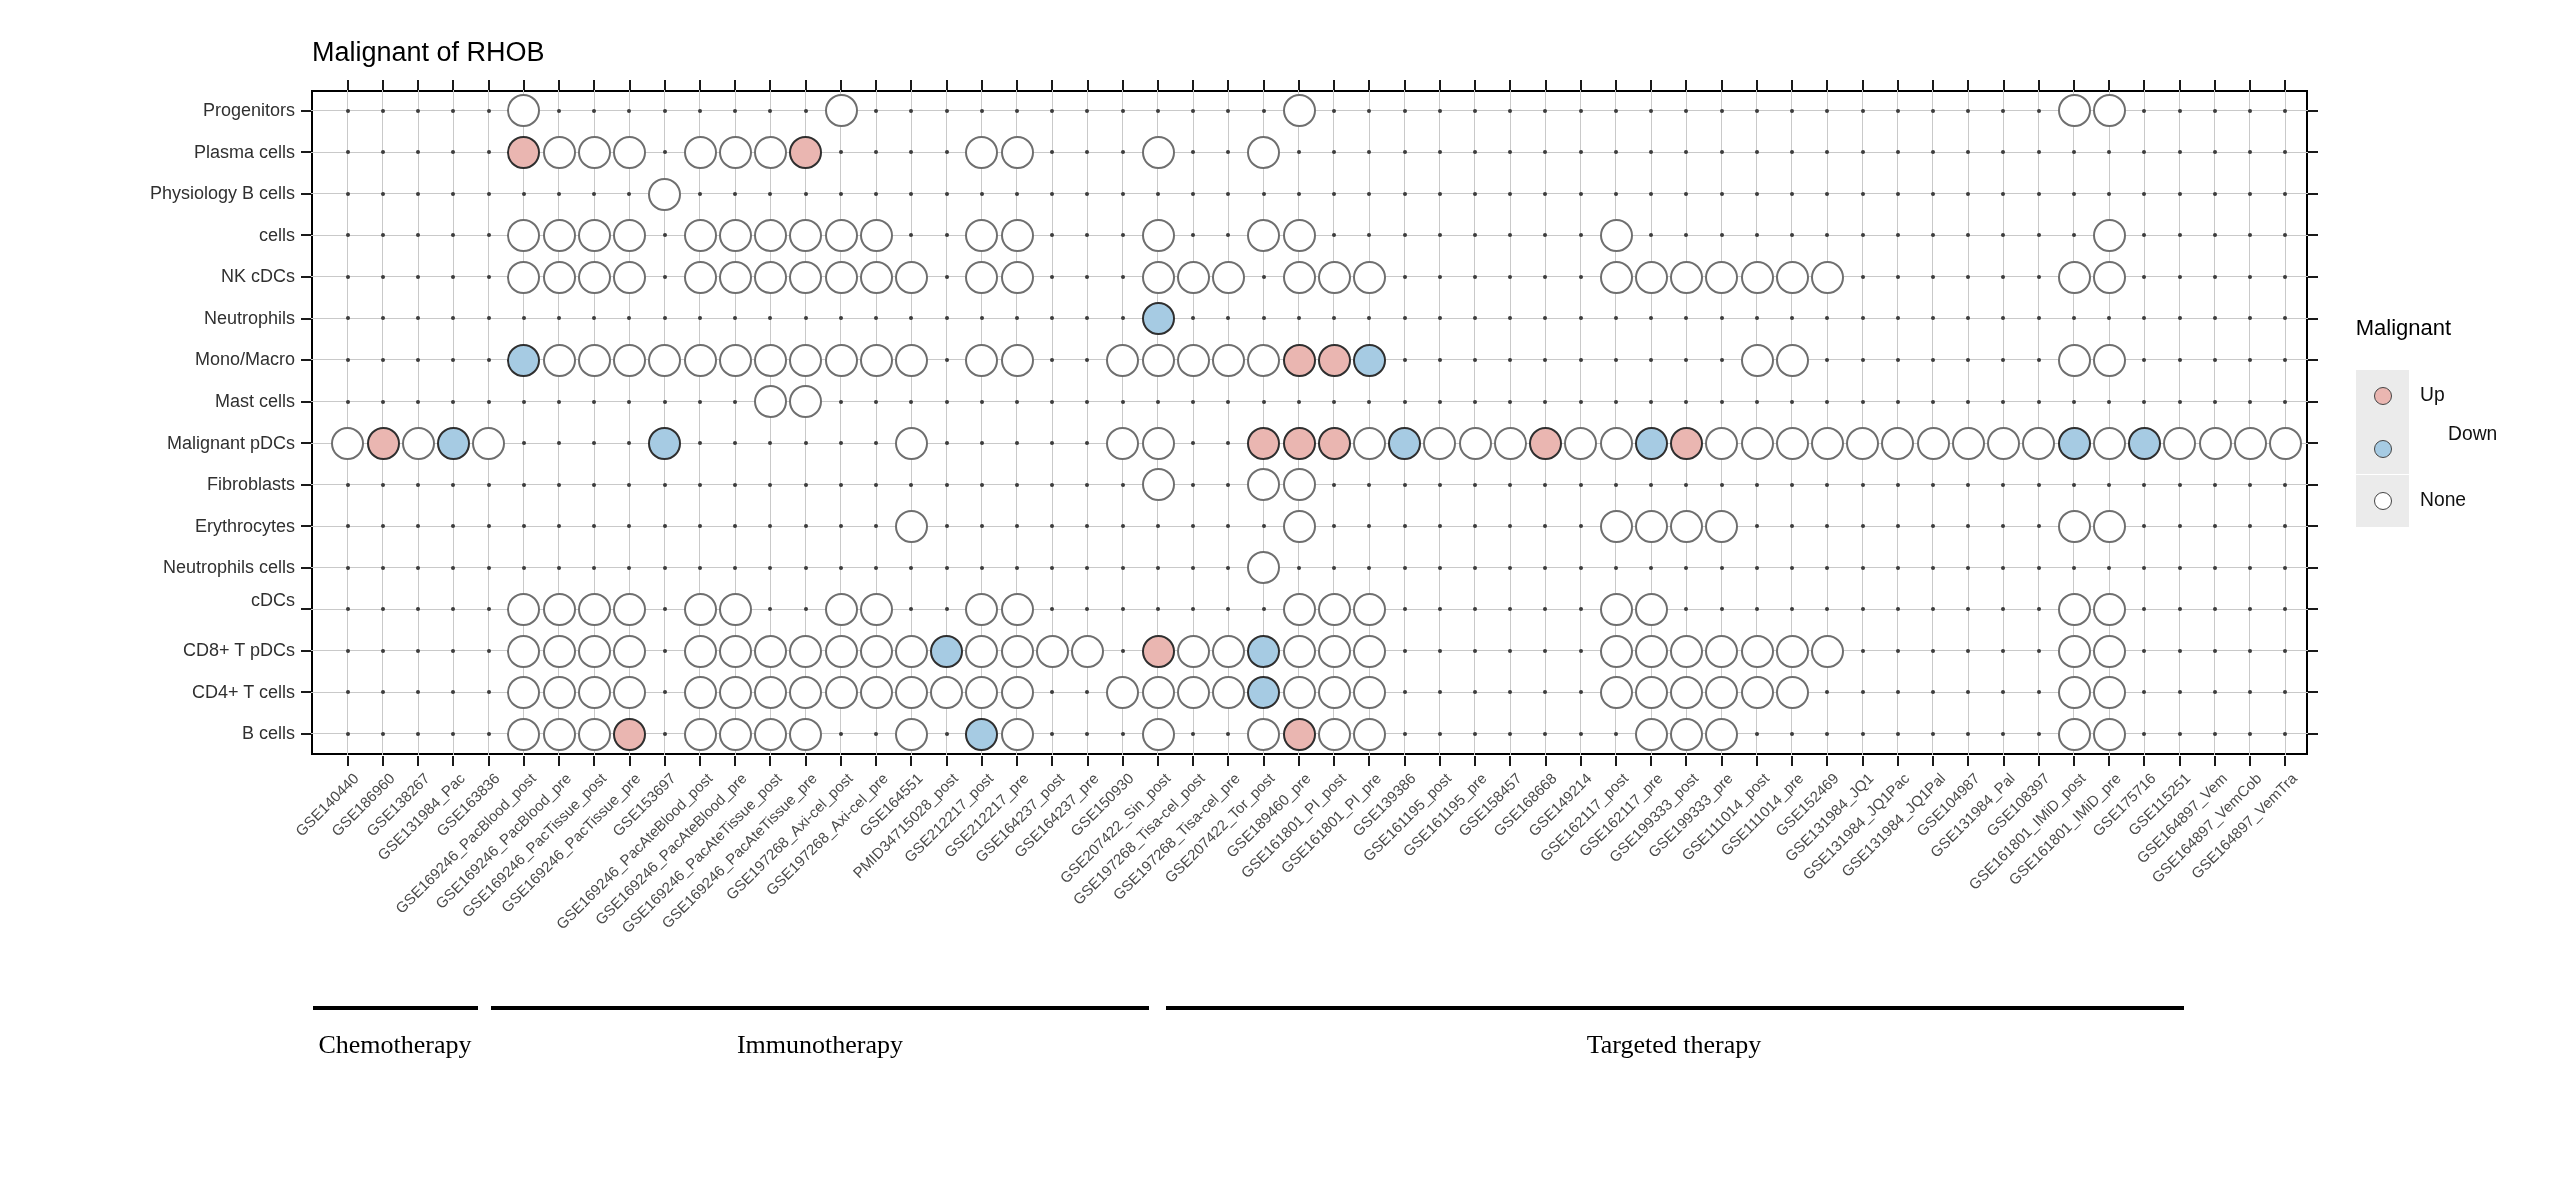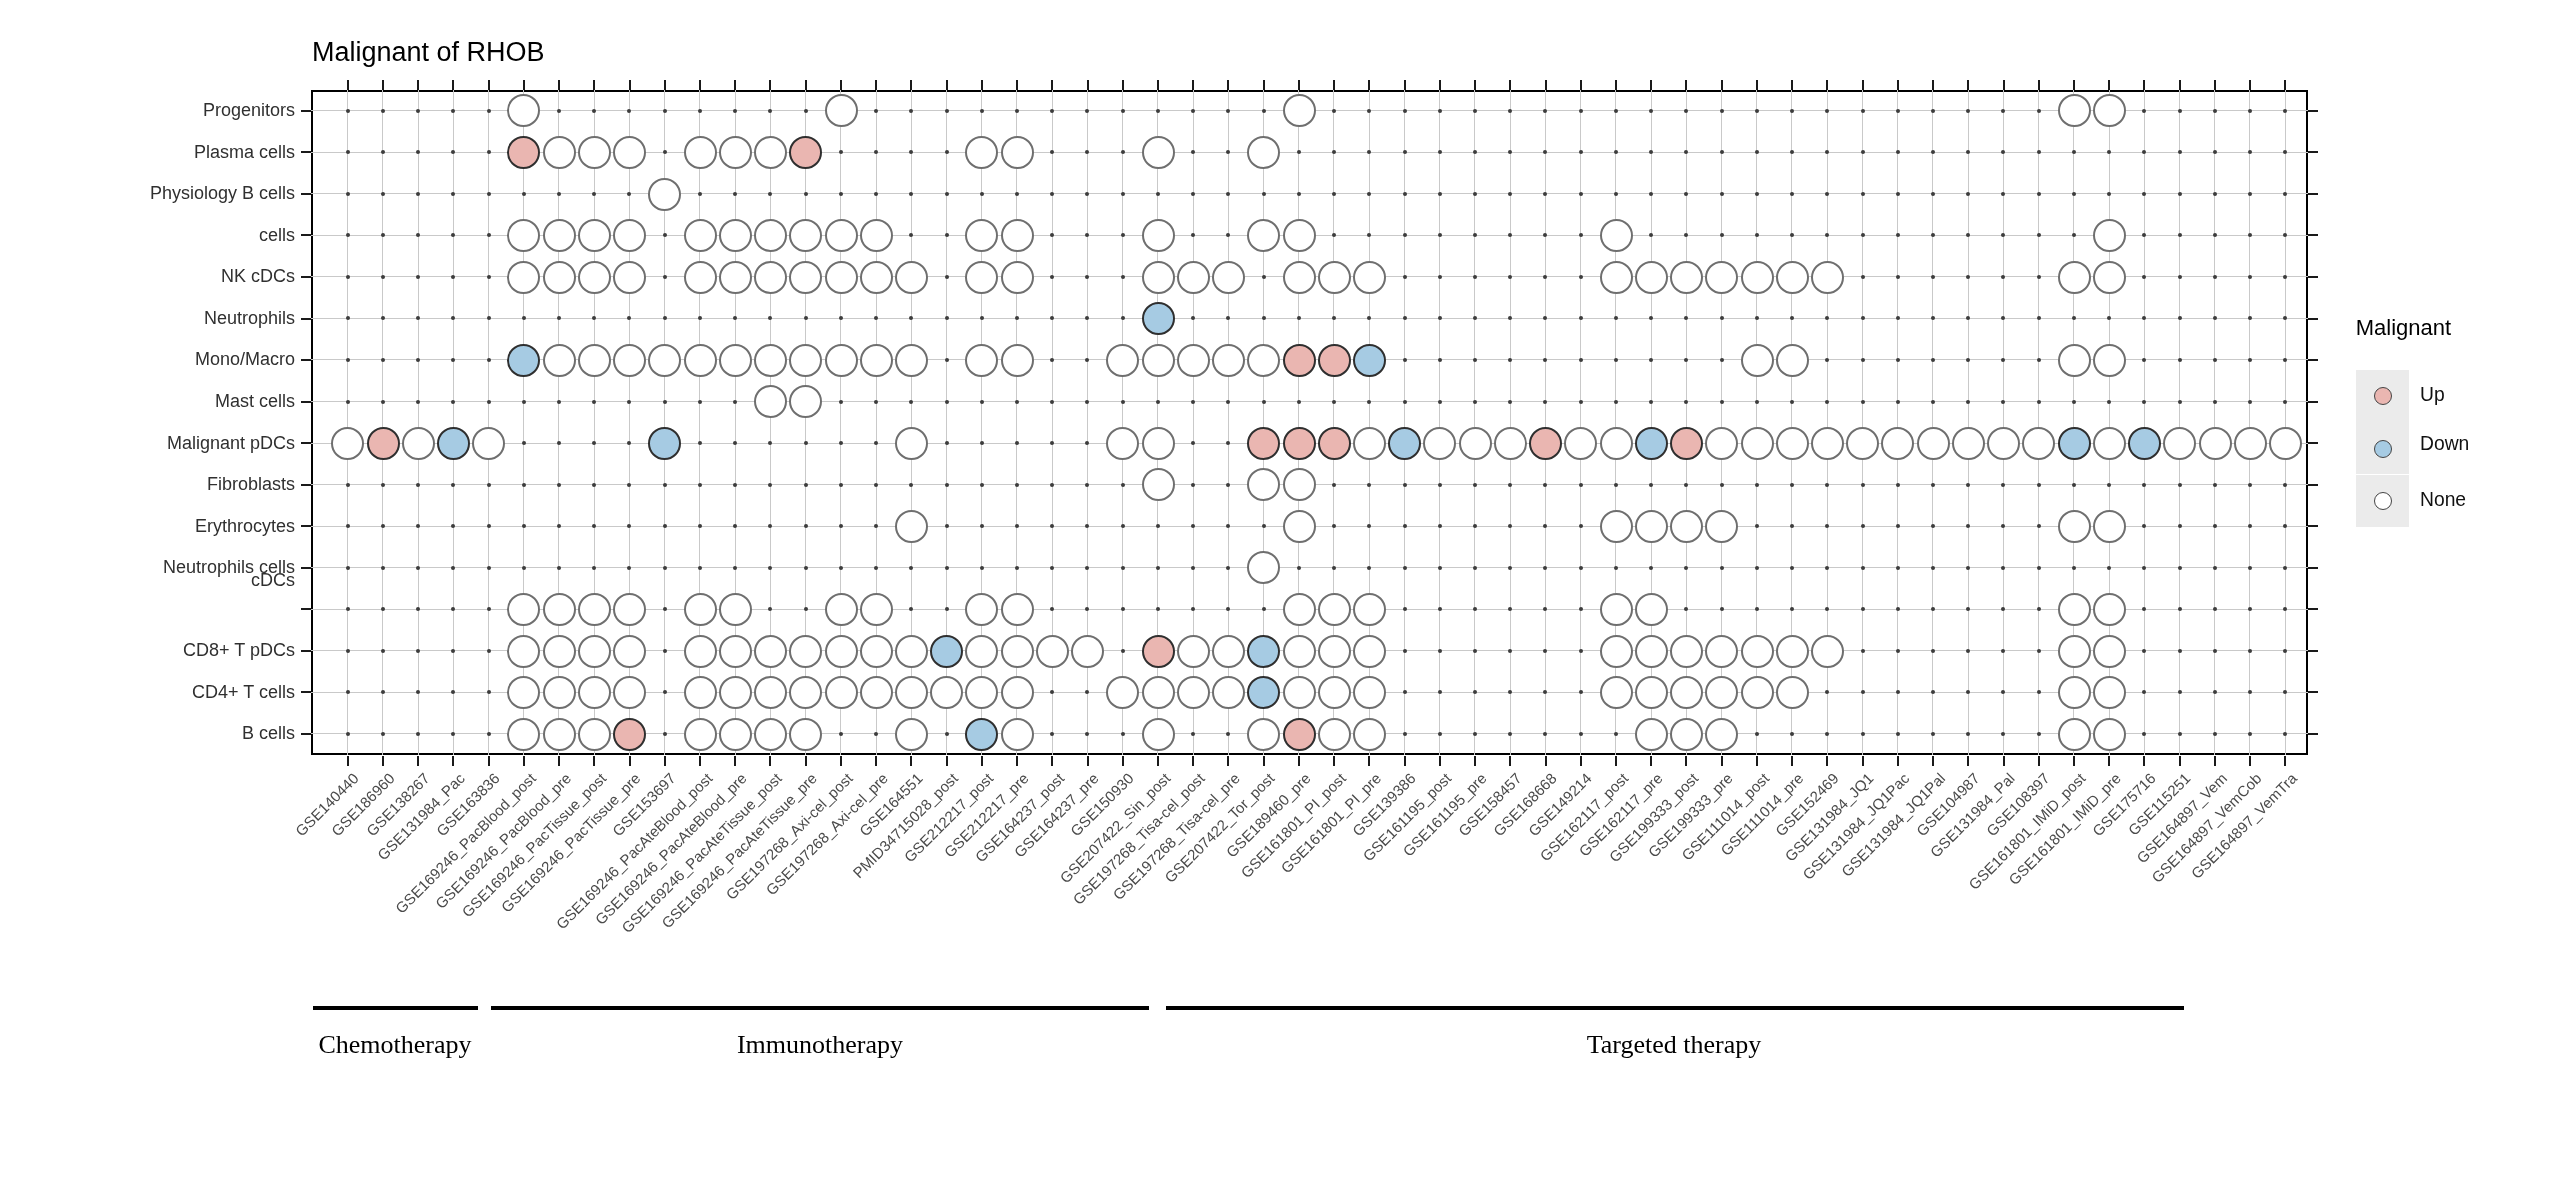--- a/index.html
+++ b/index.html
@@ -1395,21 +1395,21 @@
       <div class="ylab" style="right: 2281px; top: 183px;">Physiology B cells</div>
       <div class="ylab" style="right: 2281px; top: 225px;">cells</div>
       <div class="ylab" style="right: 2281px; top: 266px;">NK cDCs</div>
       <div class="ylab" style="right: 2281px; top: 308px;">Neutrophils</div>
       <div class="ylab" style="right: 2281px; top: 349px;">Mono/Macro</div>
       <div class="ylab" style="right: 2281px; top: 391px;">Mast cells</div>
       <div class="ylab" style="right: 2281px; top: 433px;">Malignant pDCs</div>
       <div class="ylab" style="right: 2281px; top: 474px;">Fibroblasts</div>
       <div class="ylab" style="right: 2281px; top: 516px;">Erythrocytes</div>
       <div class="ylab" style="right: 2281px; top: 557px;">Neutrophils cells</div>
-      <div class="ylab" style="right: 2281px; top: 570px;">cDCs</div>
+      <div class="ylab" style="right: 2281px; top: 590px;">cDCs</div>
       <div class="ylab" style="right: 2281px; top: 640px;">CD8+ T pDCs</div>
       <div class="ylab" style="right: 2281px; top: 682px;">CD4+ T cells</div>
       <div class="ylab" style="right: 2281px; top: 723px;">B cells</div>
       <div class="xlab" style="right: 2220px; top: 767px;">GSE140440</div>
       <div class="xlab" style="right: 2184px; top: 767px;">GSE186960</div>
       <div class="xlab" style="right: 2149px; top: 767px;">GSE138267</div>
       <div class="xlab" style="right: 2114px; top: 767px;">GSE131984_Pac</div>
       <div class="xlab" style="right: 2079px; top: 767px;">GSE163836</div>
       <div class="xlab" style="right: 2043px; top: 767px;">GSE169246_PacBlood_post</div>
       <div class="xlab" style="right: 2008px; top: 767px;">GSE169246_PacBlood_pre</div>
@@ -1465,21 +1465,21 @@
     </div>
 
   <div class="legend">
     <div class="legend-title">Malignant</div>
     <div id="legend-items"></div>
   <div class="legend-key" style="top: 55px;"></div>
       <div class="legend-dot" style="left: 34px; top: 72px; background: rgb(234, 182, 177);"></div>
       <div class="legend-label" style="top: 69px;">Up</div>
       <div class="legend-key" style="top: 107px;"></div>
       <div class="legend-dot" style="left: 34px; top: 125px; background: rgb(166, 203, 227);"></div>
-      <div class="legend-label" style="top: 118px;">Down</div>
+      <div class="legend-label" style="top: 108px; margin-left: 28px;">Down</div>
       <div class="legend-key" style="top: 160px;"></div>
       <div class="legend-dot" style="left: 34px; top: 177px; background: rgb(255, 255, 255);"></div>
       <div class="legend-label" style="top: 174px;">None</div>
     </div>
 
   <div id="group-layer">
       <div class="group-bar" style="left: 313px; top: 1006px; width: 165px;"></div>
       <div class="group-label" style="left: 395px; top: 1030px;">Chemotherapy</div>
       <div class="group-bar" style="left: 491px; top: 1006px; width: 658px;"></div>
       <div class="group-label" style="left: 820px; top: 1030px;">Immunotherapy</div>

